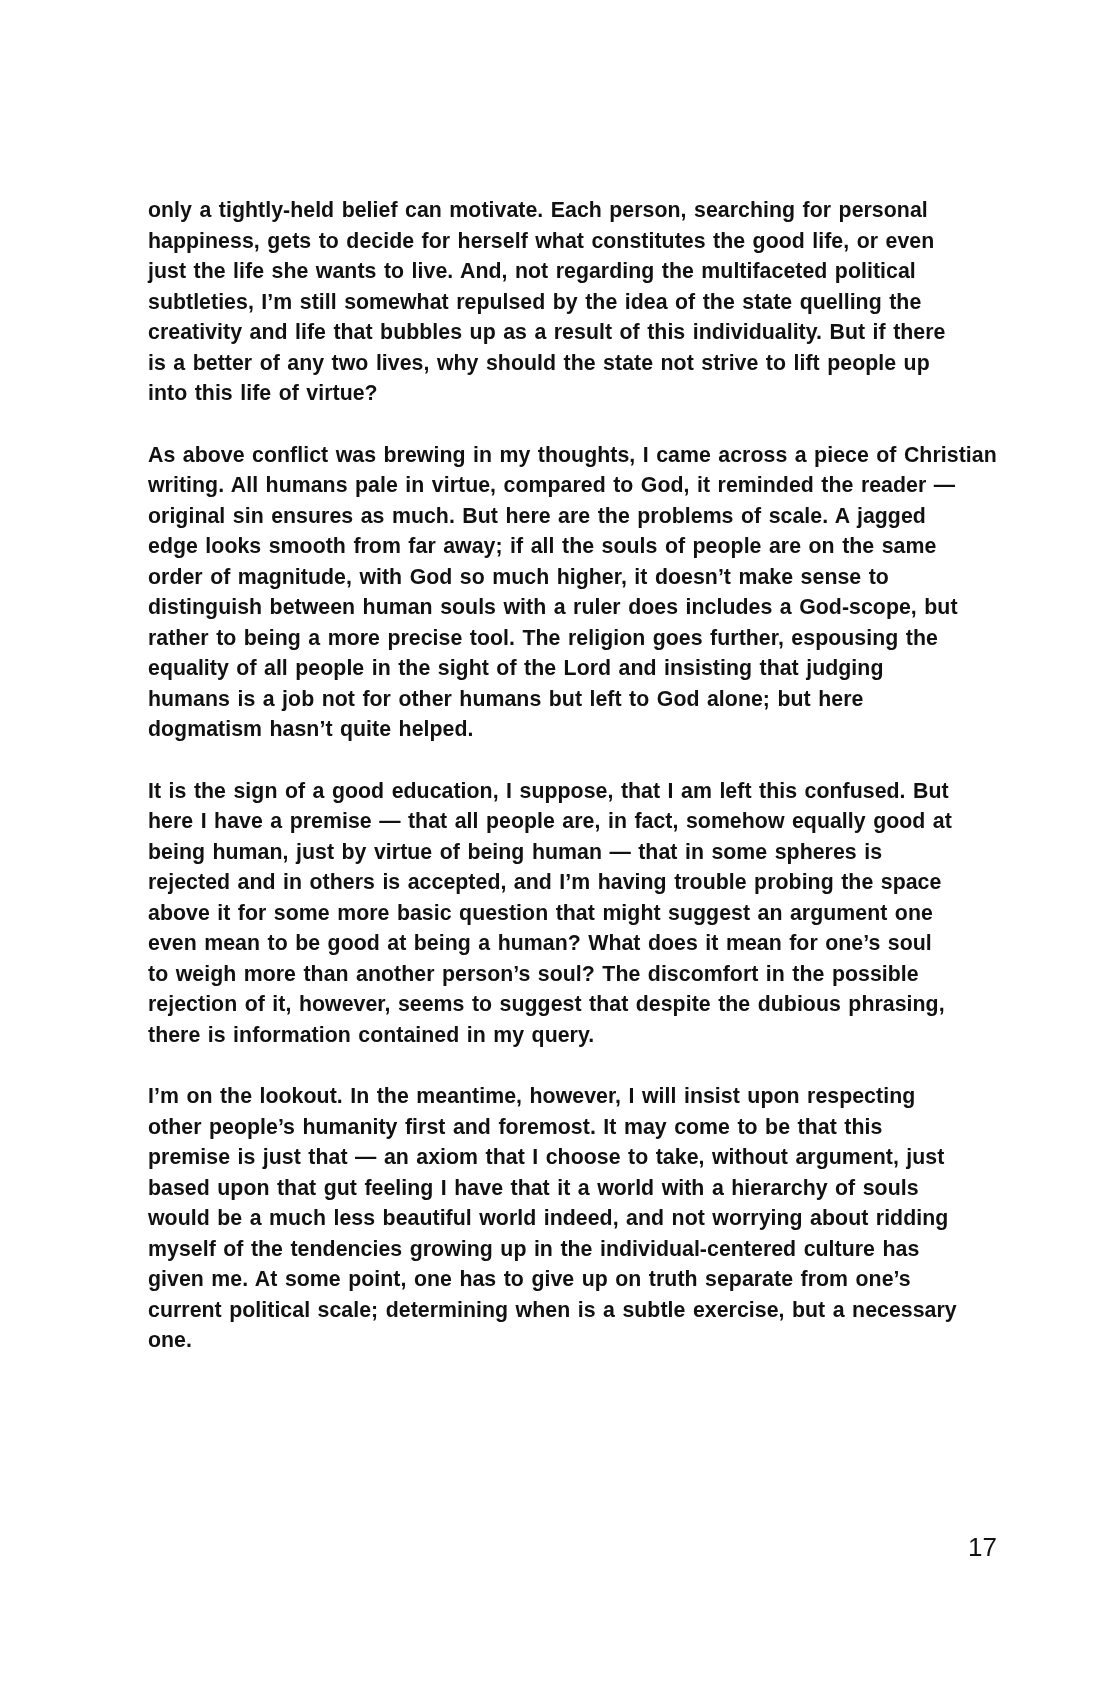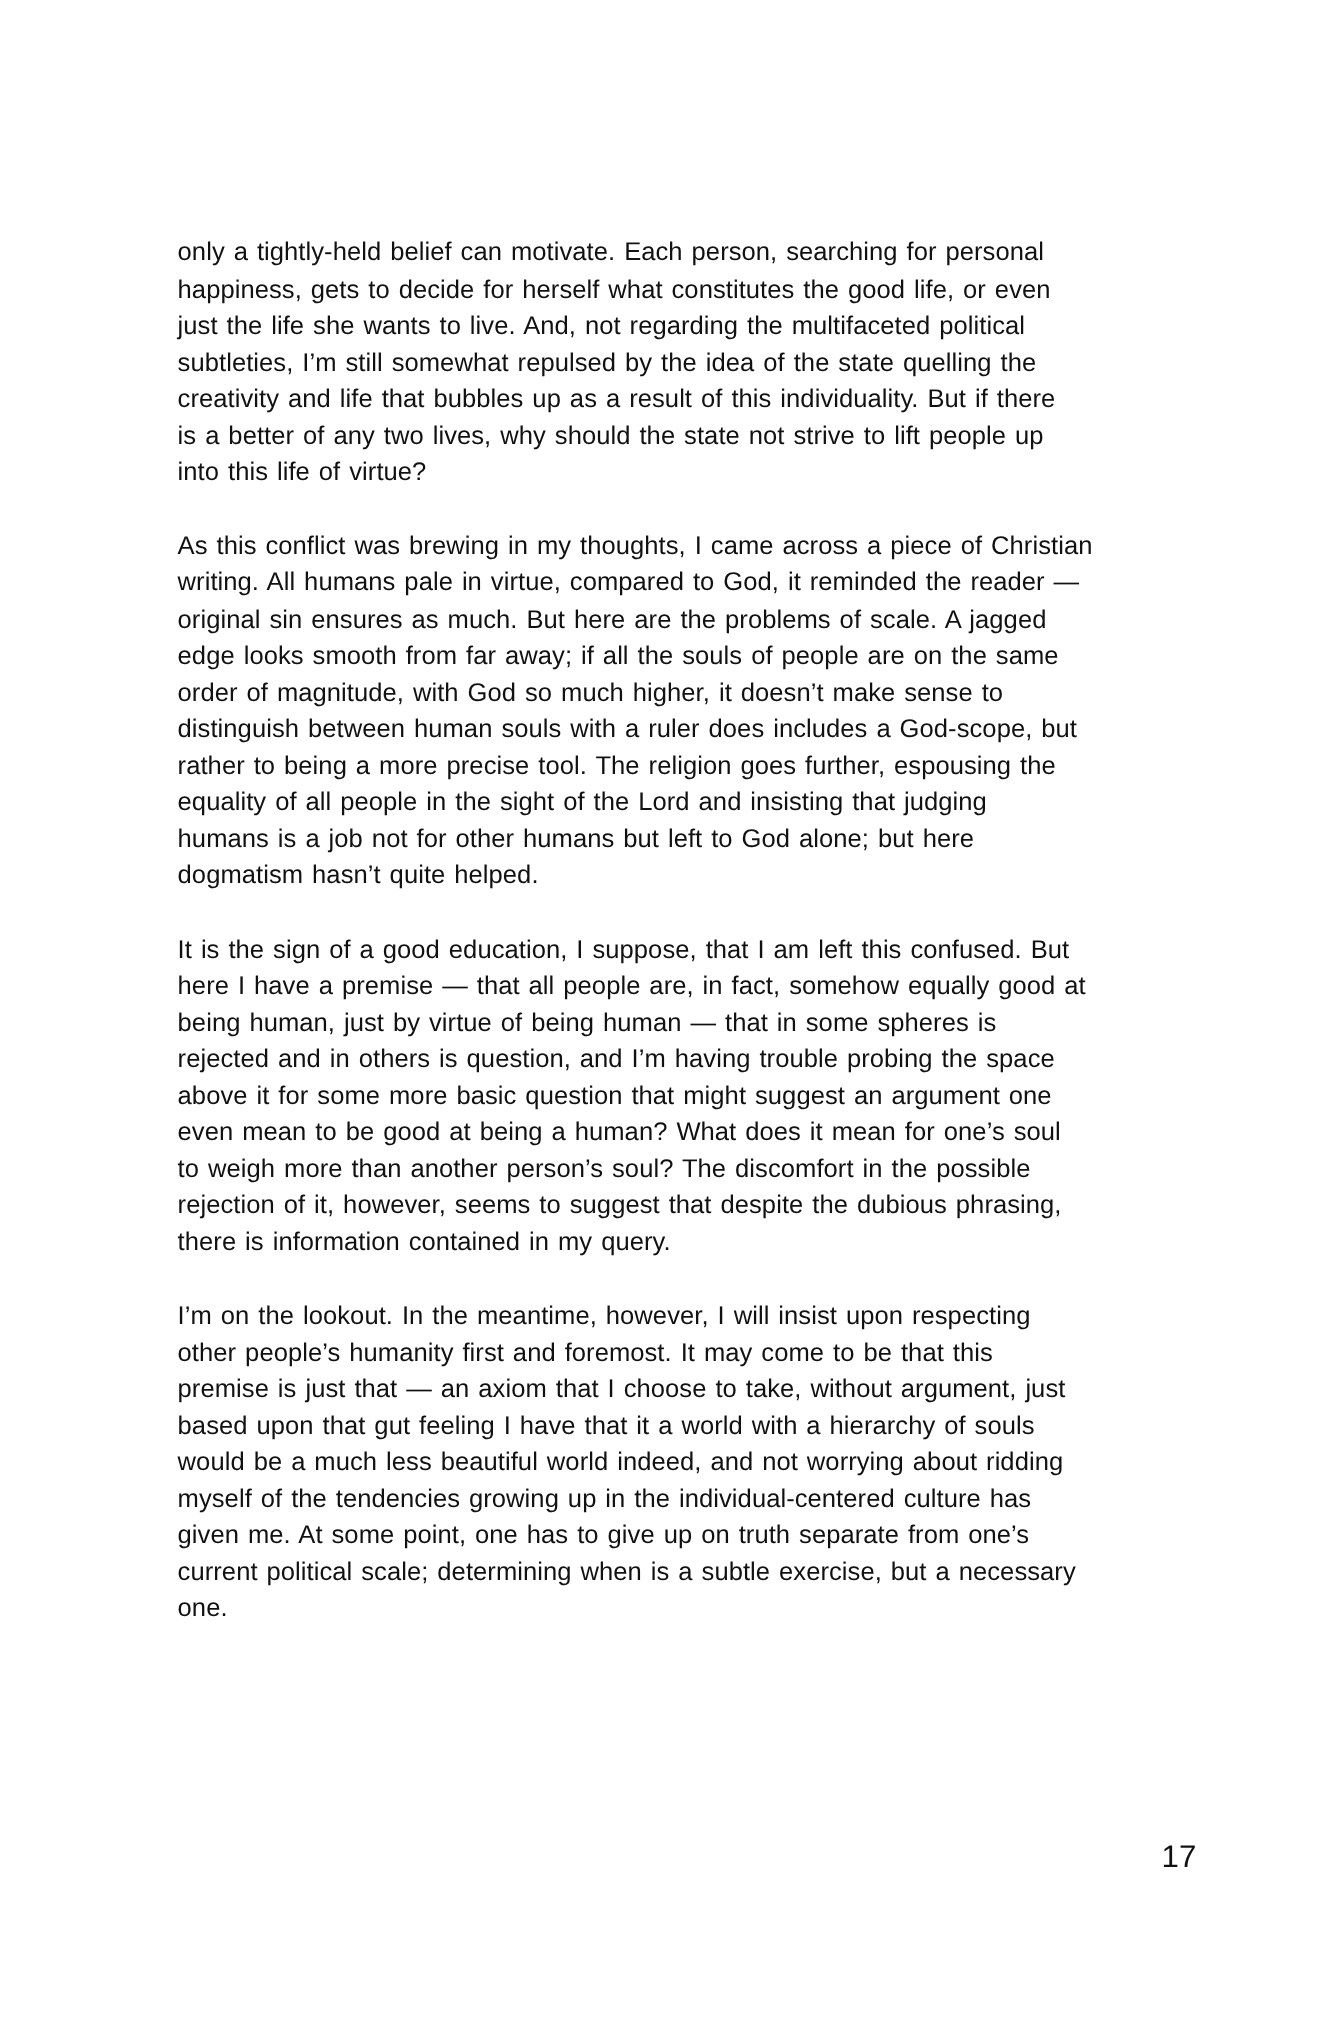--- a/index.html
+++ b/index.html
@@ -23,20 +23,21 @@
       background: #ffffff;
     }
     .body-text {
       position: absolute;
       left: 148px;
       top: 195px;
       width: 870px;
     }
     .para {
       margin: 0 0 31px 0;
+      font-weight: bold;
     }
     .line {
       display: block;
       font-size: 21.3px;
       line-height: 30.5px;
       height: 30.5px;
       white-space: nowrap;
       letter-spacing: 0.05px;
       word-spacing: 1.5px;
     }
@@ -59,37 +60,37 @@
       <span class="line">only a tightly-held belief can motivate. Each person, searching for personal</span>
       <span class="line">happiness, gets to decide for herself what constitutes the good life, or even</span>
       <span class="line">just the life she wants to live. And, not regarding the multifaceted political</span>
       <span class="line">subtleties, I’m still somewhat repulsed by the idea of the state quelling the</span>
       <span class="line">creativity and life that bubbles up as a result of this individuality. But if there</span>
       <span class="line">is a better of any two lives, why should the state not strive to lift people up</span>
       <span class="line">into this life of virtue?</span>
     </p>
 
     <p class="para">
-      <span class="line">As this conflict was brewing in my thoughts, I came across a piece of Christian</span>
+      <span class="line">As above conflict was brewing in my thoughts, I came across a piece of Christian</span>
       <span class="line">writing. All humans pale in virtue, compared to God, it reminded the reader —</span>
       <span class="line">original sin ensures as much. But here are the problems of scale. A jagged</span>
       <span class="line">edge looks smooth from far away; if all the souls of people are on the same</span>
       <span class="line">order of magnitude, with God so much higher, it doesn’t make sense to</span>
       <span class="line">distinguish between human souls with a ruler does includes a God-scope, but</span>
       <span class="line">rather to being a more precise tool. The religion goes further, espousing the</span>
       <span class="line">equality of all people in the sight of the Lord and insisting that judging</span>
       <span class="line">humans is a job not for other humans but left to God alone; but here</span>
       <span class="line">dogmatism hasn’t quite helped.</span>
     </p>
 
     <p class="para">
       <span class="line">It is the sign of a good education, I suppose, that I am left this confused. But</span>
       <span class="line">here I have a premise — that all people are, in fact, somehow equally good at</span>
       <span class="line">being human, just by virtue of being human — that in some spheres is</span>
-      <span class="line">rejected and in others is question, and I’m having trouble probing the space</span>
+      <span class="line">rejected and in others is accepted, and I’m having trouble probing the space</span>
       <span class="line">above it for some more basic question that might suggest an argument one</span>
       <span class="line">even mean to be good at being a human? What does it mean for one’s soul</span>
       <span class="line">to weigh more than another person’s soul? The discomfort in the possible</span>
       <span class="line">rejection of it, however, seems to suggest that despite the dubious phrasing,</span>
       <span class="line">there is information contained in my query.</span>
     </p>
 
     <p class="para">
       <span class="line">I’m on the lookout. In the meantime, however, I will insist upon respecting</span>
       <span class="line">other people’s humanity first and foremost. It may come to be that this</span>

